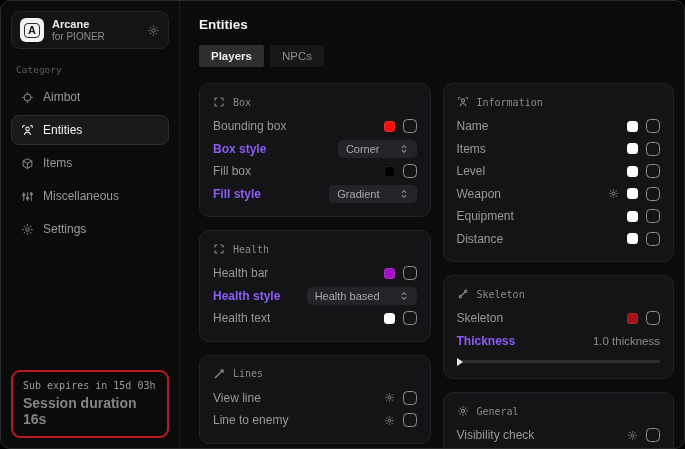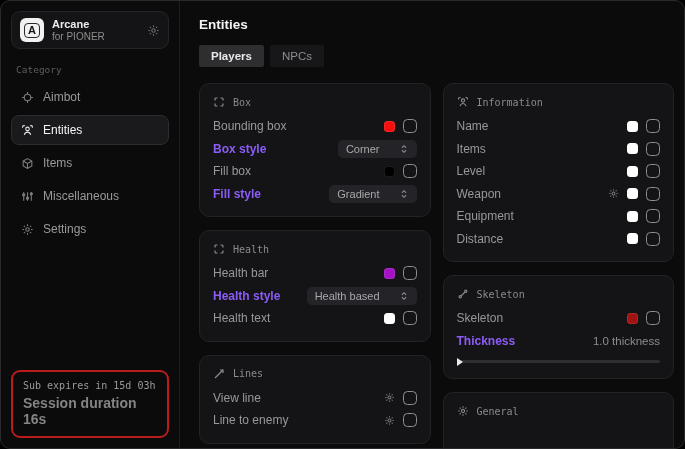--- a/index.html
+++ b/index.html
@@ -358,20 +358,32 @@
           <div class="panel-header">
             <span class="picon">
                 <svg viewBox="0 0 24 24" width="12" height="12" fill="none" stroke="currentColor" stroke-width="2.2">
                   <circle cx="12" cy="12" r="3.2"></circle>
                   <path d="M12 2.5v3M12 18.5v3M2.5 12h3M18.5 12h3M5.2 5.2l2.1 2.1M16.7 16.7l2.1 2.1M18.8 5.2l-2.1 2.1M7.3 16.7l-2.1 2.1"></path>
                 </svg>
               </span>
             <span>General</span>
           </div>
           <div class="row">
+            <span class="row-label">Visibility check</span>
+            <span class="controls">
+              <span class="mini-gear">
+                  <svg viewBox="0 0 24 24" width="11" height="11" fill="none" stroke="currentColor" stroke-width="2.2">
+                    <circle cx="12" cy="12" r="3.2"></circle>
+                    <path d="M12 2.5v3M12 18.5v3M2.5 12h3M18.5 12h3M5.2 5.2l2.1 2.1M16.7 16.7l2.1 2.1M18.8 5.2l-2.1 2.1M7.3 16.7l-2.1 2.1"></path>
+                  </svg>
+                </span>
+              <span class="checkbox"></span>
+            </span>
+          </div>
+          <div class="row">
             
             
           </div>
 
         </div>
 
       </div>
     </div>
   </div>
 </div>

